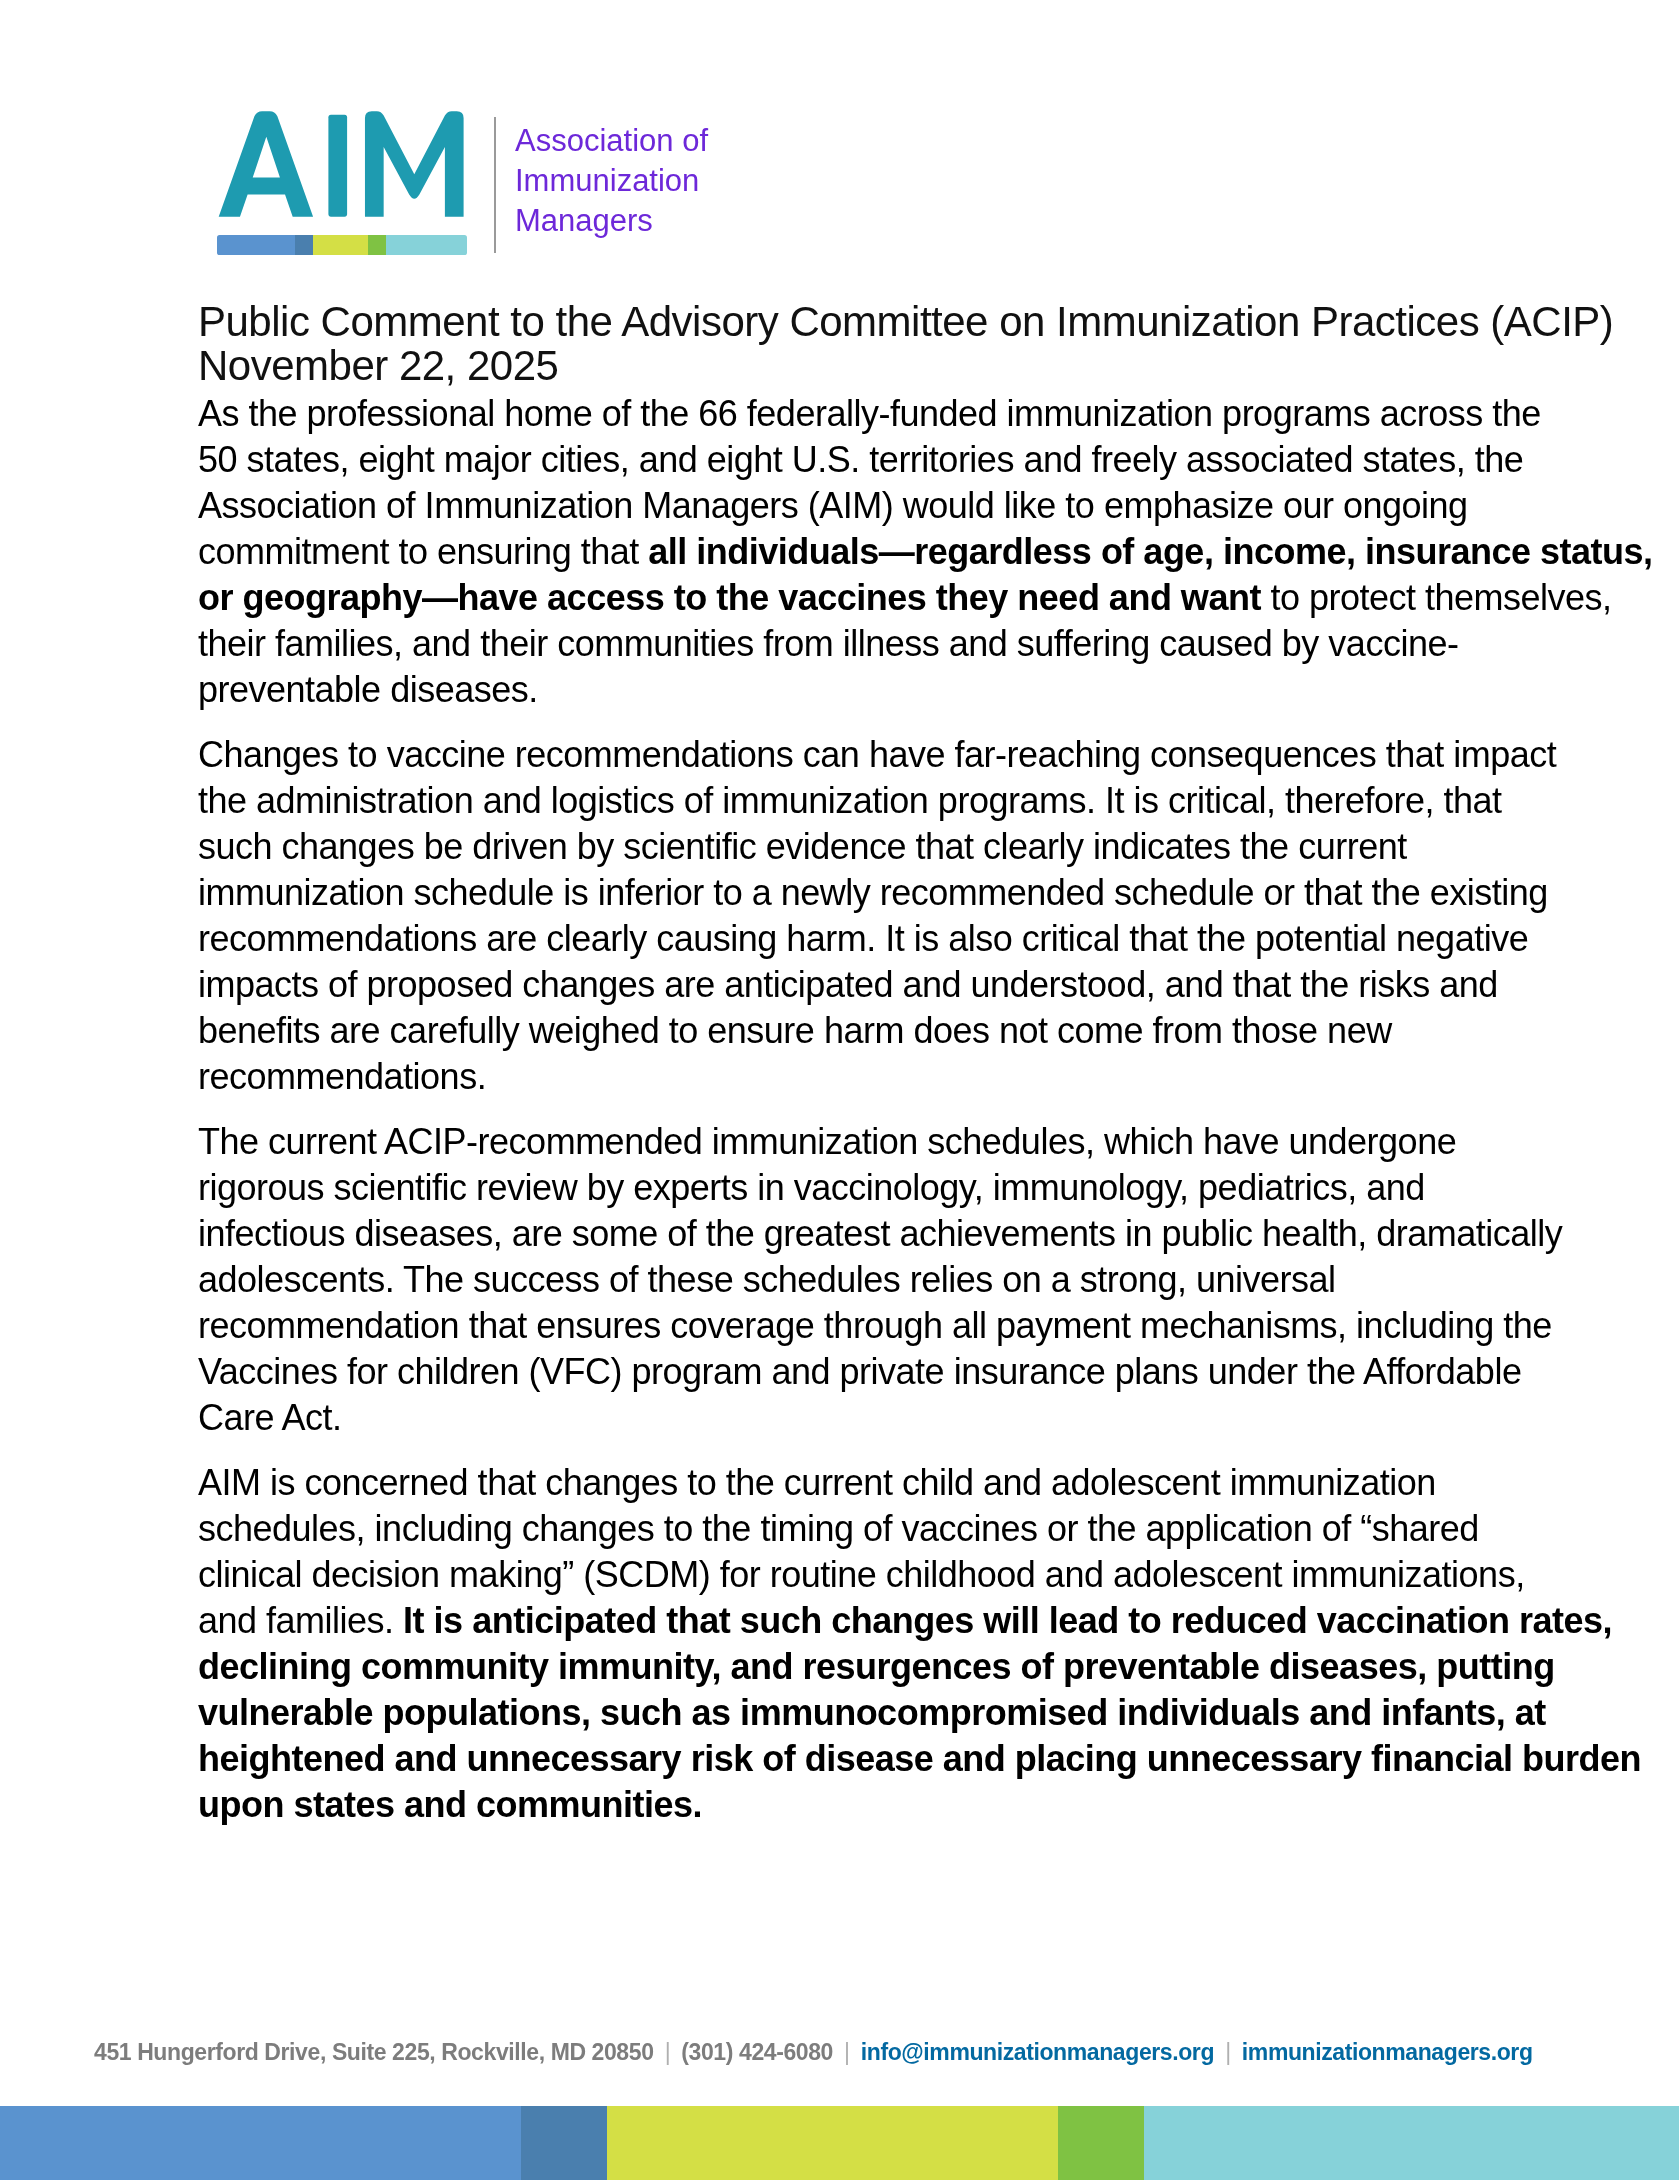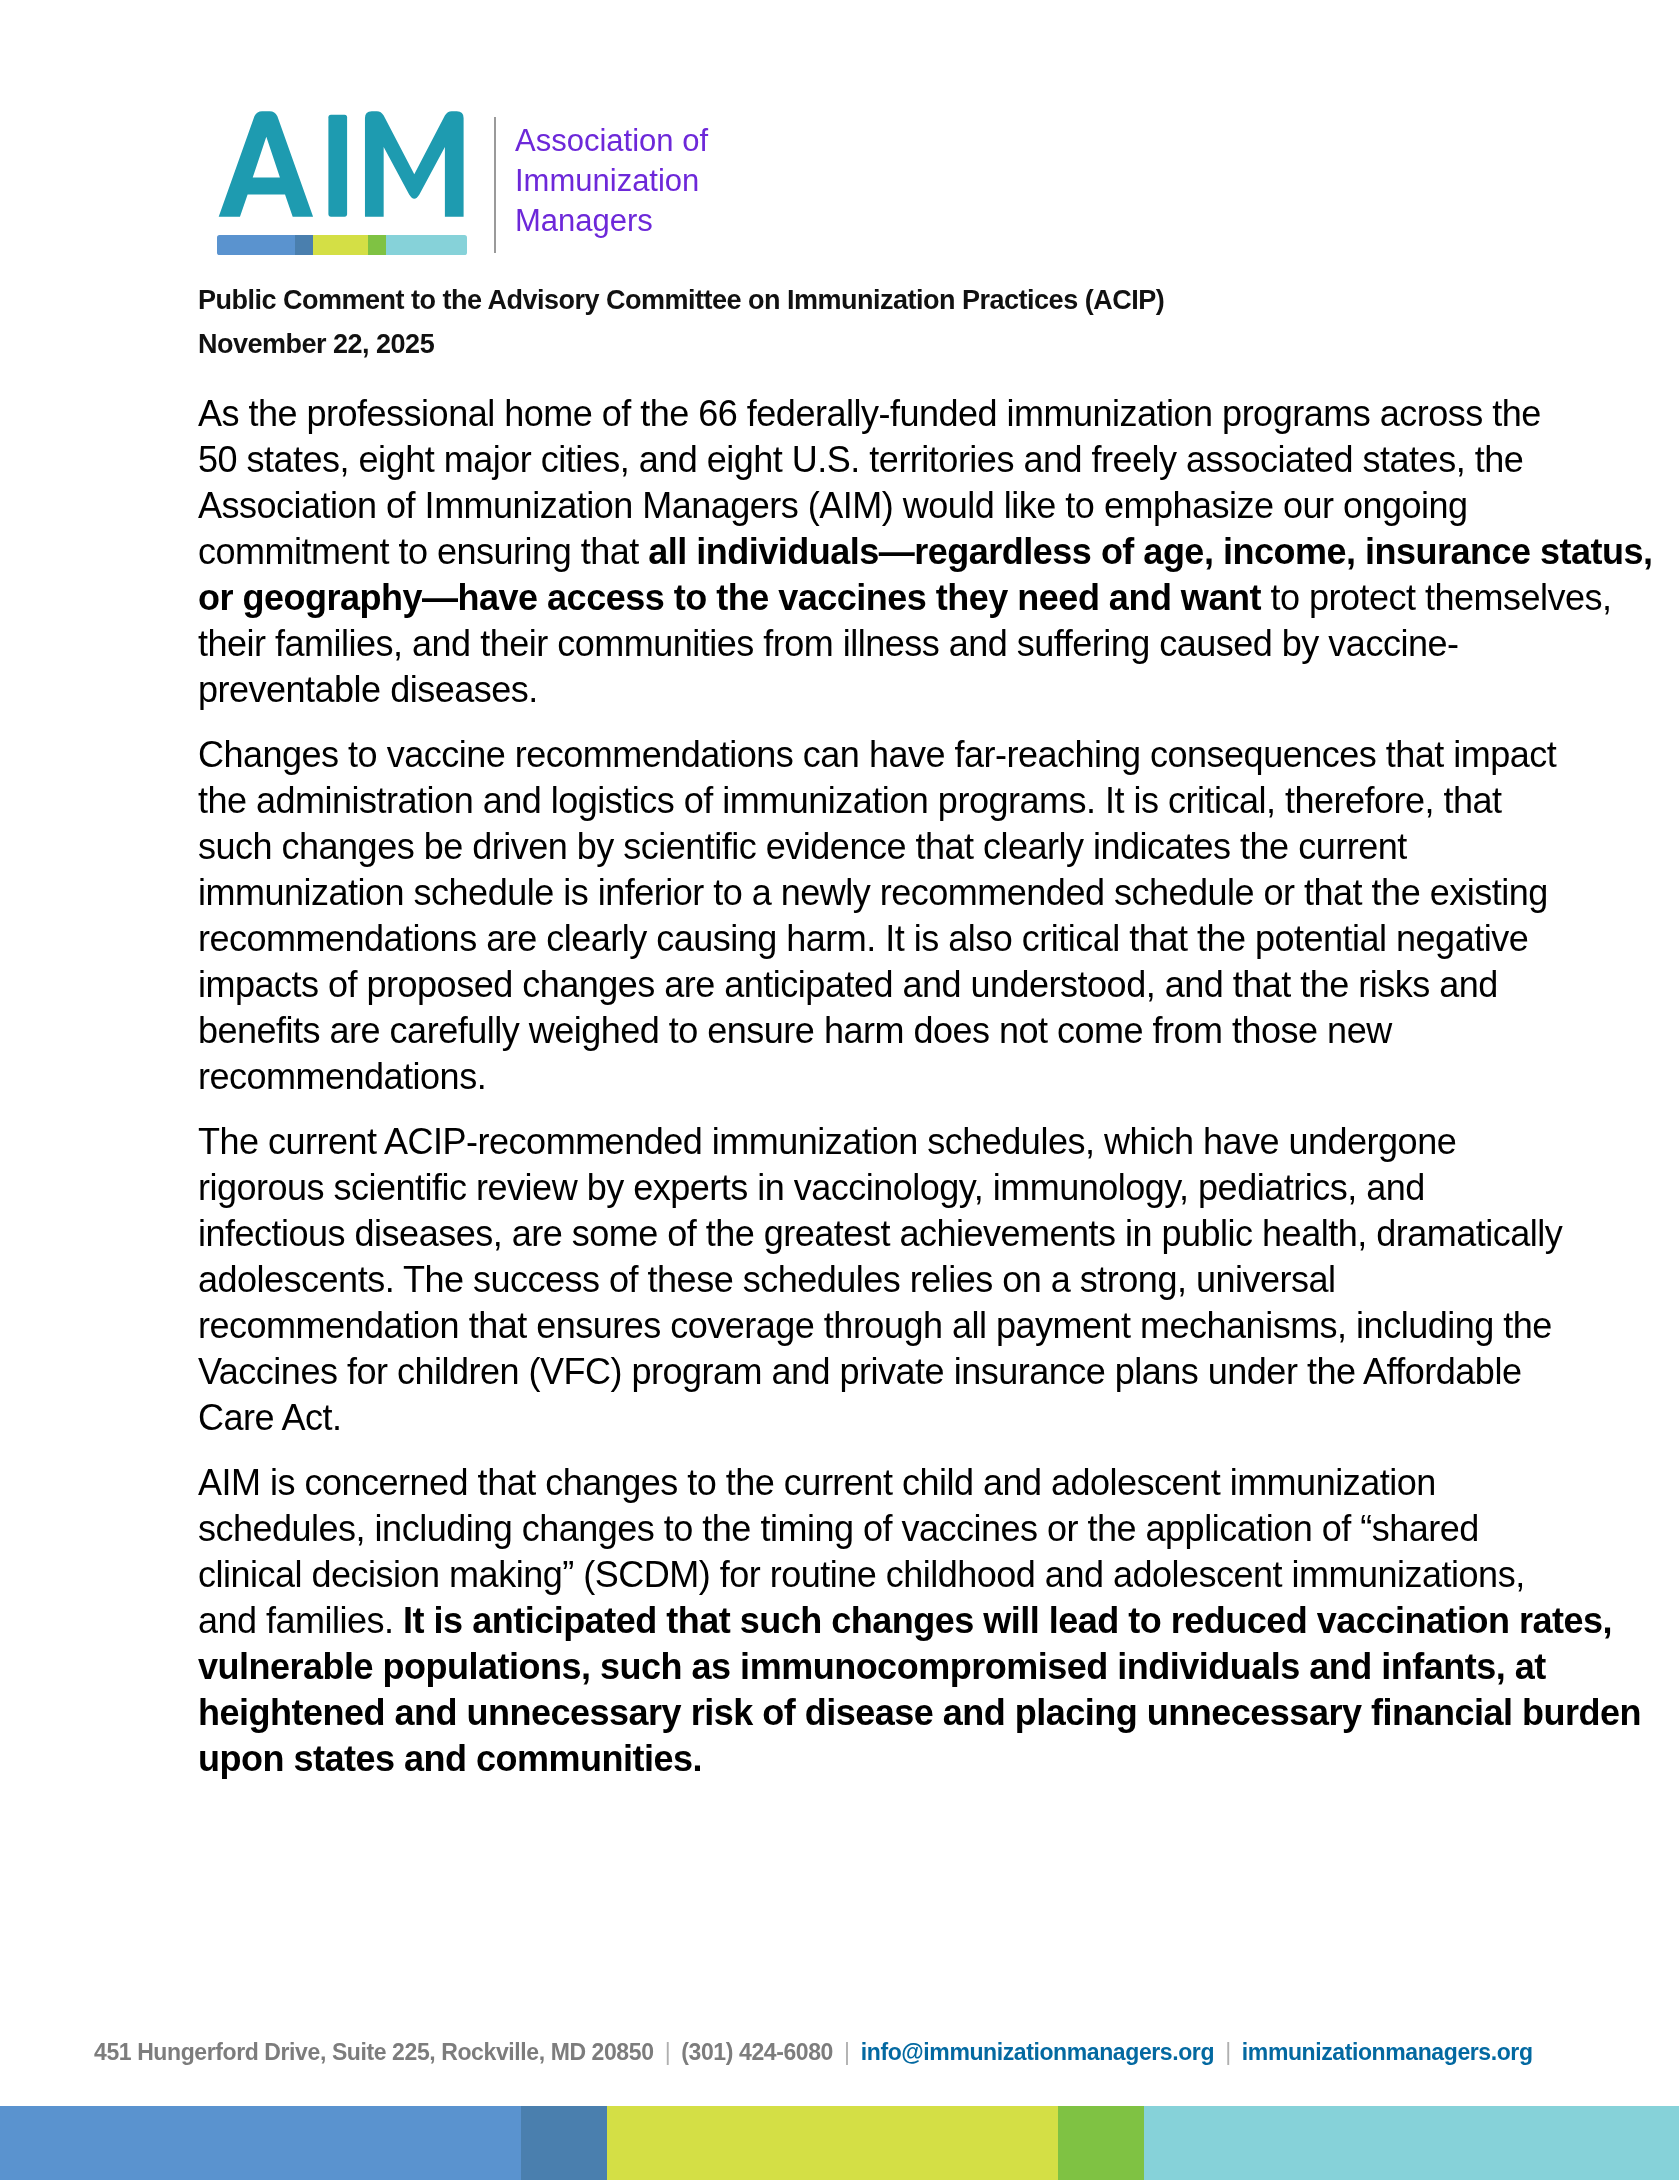--- a/index.html
+++ b/index.html
@@ -16,22 +16,22 @@
   .logo-bar span { display: block; height: 100%; }
   .logo-divider { position: absolute; left: 277px; top: 6px; width: 1.7px; height: 136px; background: #9a9a9a; }
   .logo-text {
     position: absolute; left: 298px; top: 10.2px;
     font-size: 31px; line-height: 40px; color: #6d28d9;
     font-family: "Liberation Sans", "DejaVu Sans", sans-serif;
   }
   .logo-text div { white-space: nowrap; }
 
   .heading {
-    position: absolute; left: 198px; top: 278px;
-    font-size: 27px; line-height: 44px; font-weight: bold; color: #111;
+    position: absolute; left: 198px; top: 300px;
+    font-size: 42px; line-height: 44px; font-weight: normal; color: #111;
     letter-spacing: -0.5px;
   }
   .heading div { white-space: nowrap; }
 
   .body-text {
     position: absolute; left: 198px; top: 391px; width: 1329px;
     font-size: 36px; line-height: 46px; color: #000000;
     letter-spacing: -0.5px;
   }
   .para { margin: 0 0 19px 0; }
@@ -110,20 +110,21 @@
       <span class="line"><span>adolescents. The success of these schedules relies on a strong, universal</span></span>
       <span class="line"><span>recommendation that ensures coverage through all payment mechanisms, including the</span></span>
       <span class="line"><span>Vaccines for children (VFC) program and private insurance plans under the Affordable</span></span>
       <span class="line"><span>Care Act.</span></span>
     </div>
     <div class="para">
       <span class="line"><span>AIM is concerned that changes to the current child and adolescent immunization</span></span>
       <span class="line"><span>schedules, including changes to the timing of vaccines or the application of “shared</span></span>
       <span class="line"><span>clinical decision making” (SCDM) for routine childhood and adolescent immunizations,</span></span>
       <span class="line"><span>and families. </span><span class="b">It is anticipated that such changes will lead to reduced vaccination rates,</span></span>
+      <span class="line"><span class="b">declining community immunity, and resurgences of preventable diseases, putting</span></span>
       <span class="line"><span class="b">vulnerable populations, such as immunocompromised individuals and infants, at</span></span>
       <span class="line"><span class="b">heightened and unnecessary risk of disease and placing unnecessary financial burden</span></span>
       <span class="line"><span class="b">upon states and communities.</span></span>
     </div>
   </div>
 
 <div class="footer-contact">
   <span>451 Hungerford Drive, Suite 225, Rockville, MD 20850</span>
   <span class="sep">|</span>
   <span>(301) 424-6080</span>

